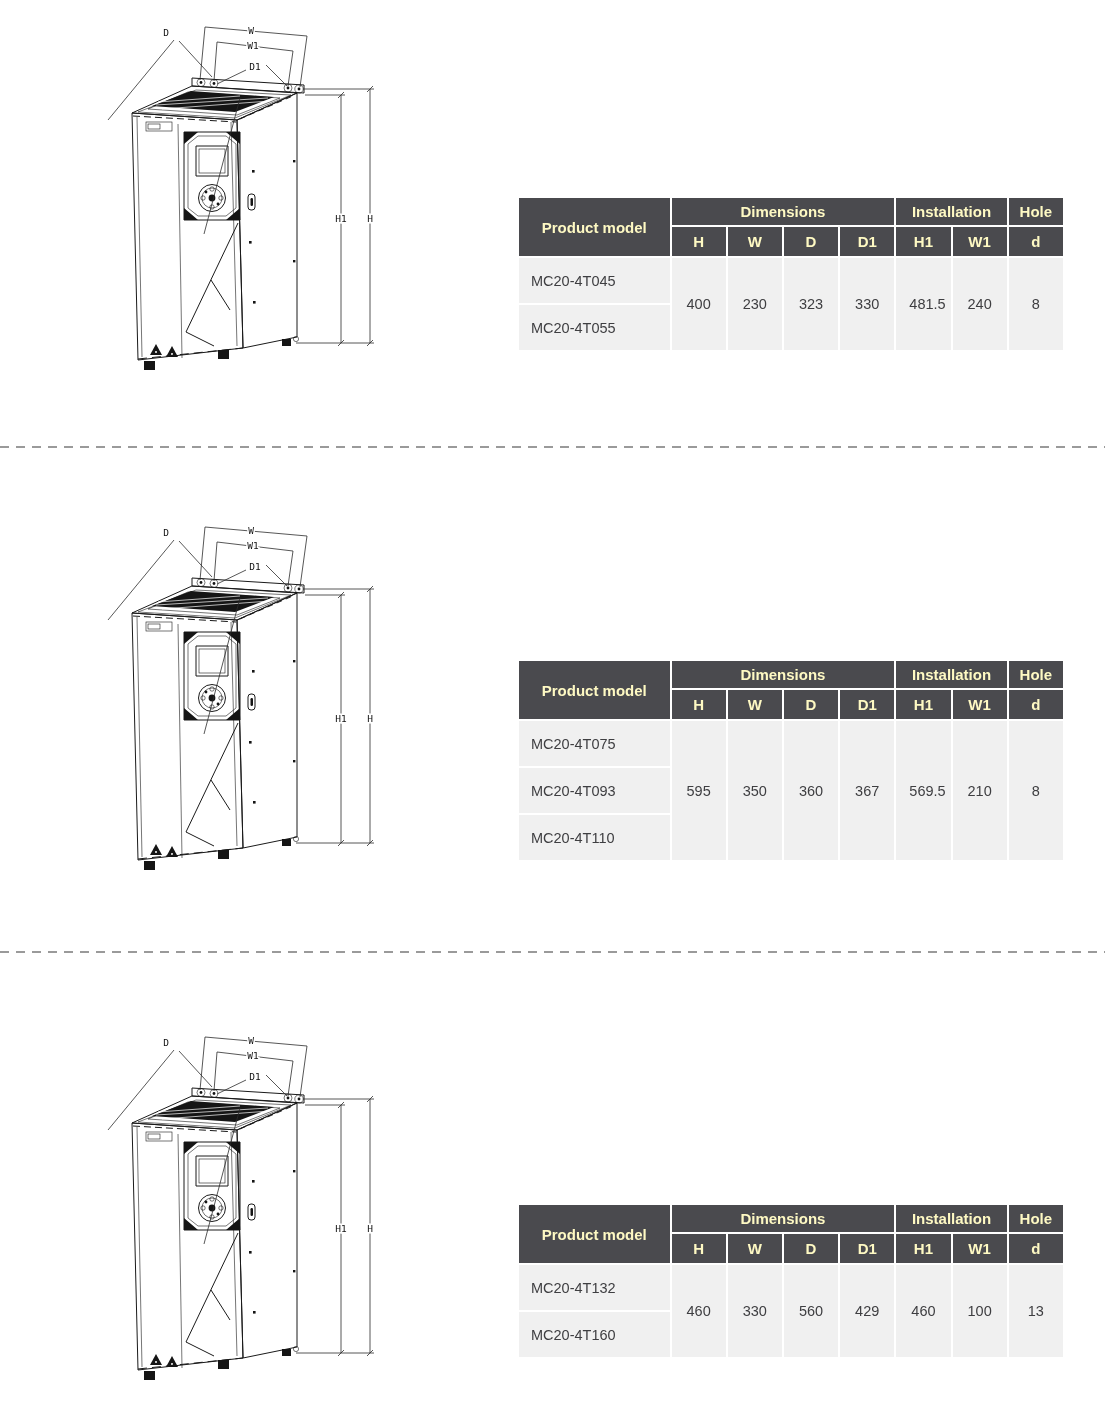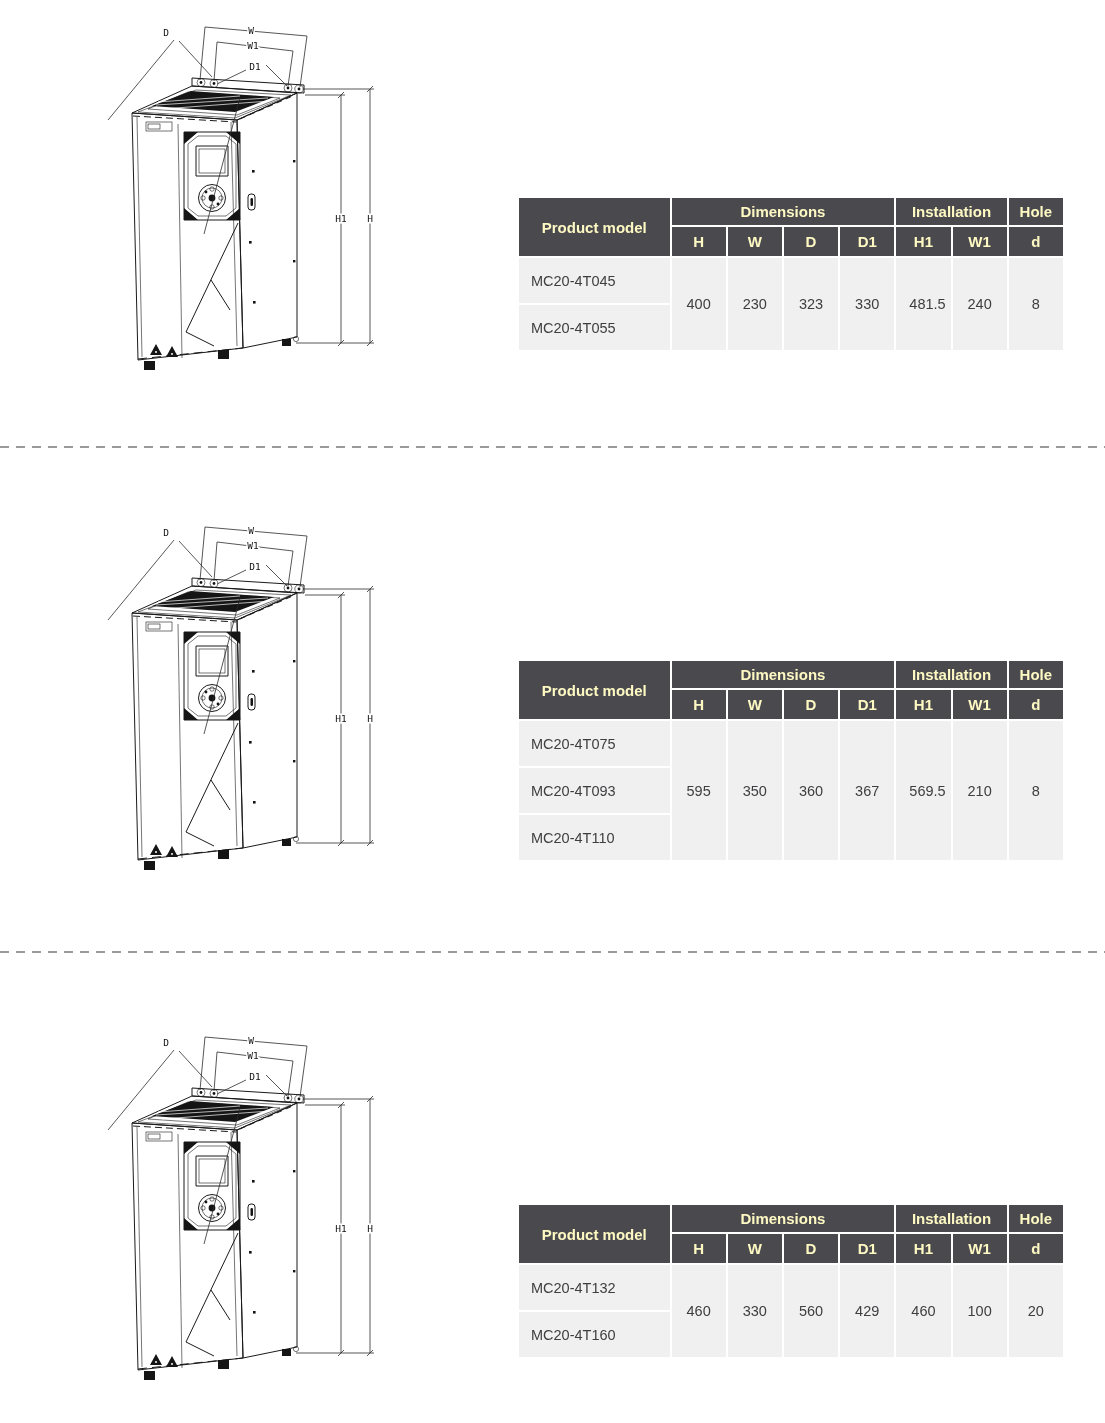--- a/index.html
+++ b/index.html
@@ -278,21 +278,21 @@
       </thead>
       <tbody>
         <tr>
           <td class="model">MC20-4T132</td>
           <td rowspan="2">460</td>
           <td rowspan="2">330</td>
           <td rowspan="2">560</td>
           <td rowspan="2">429</td>
           <td rowspan="2">460</td>
           <td rowspan="2">100</td>
-          <td rowspan="2">20</td>
+          <td rowspan="2">13</td>
         </tr>
         <tr>
           <td class="model">MC20-4T160</td>
         </tr>
       </tbody>
     </table>
   </div>
 
 </div>
 

